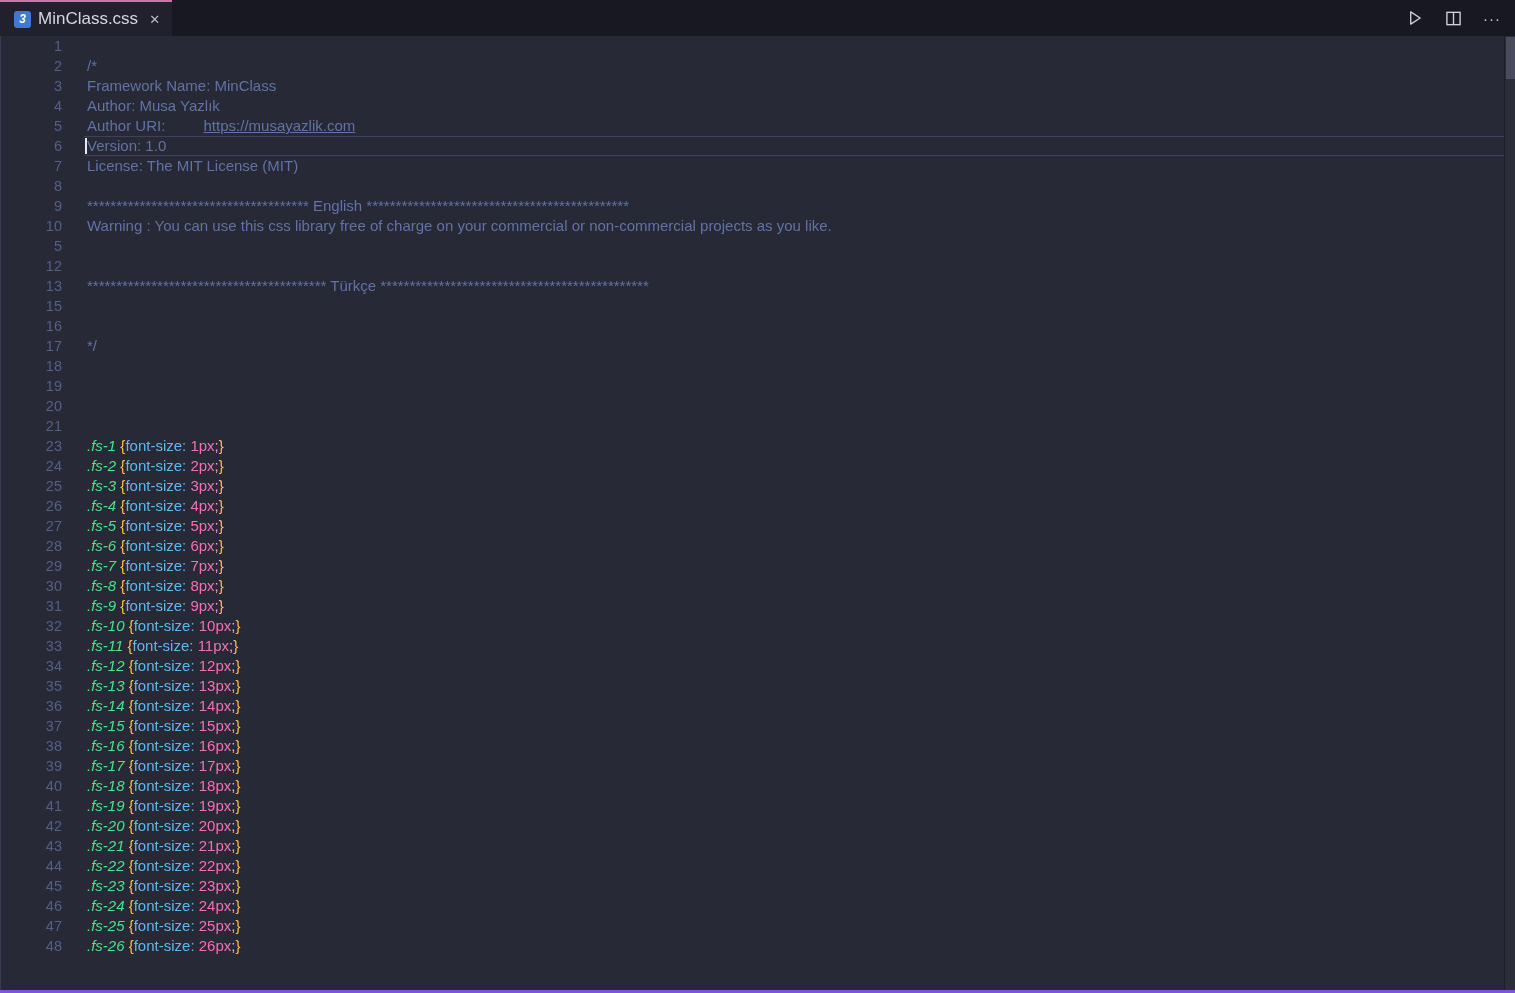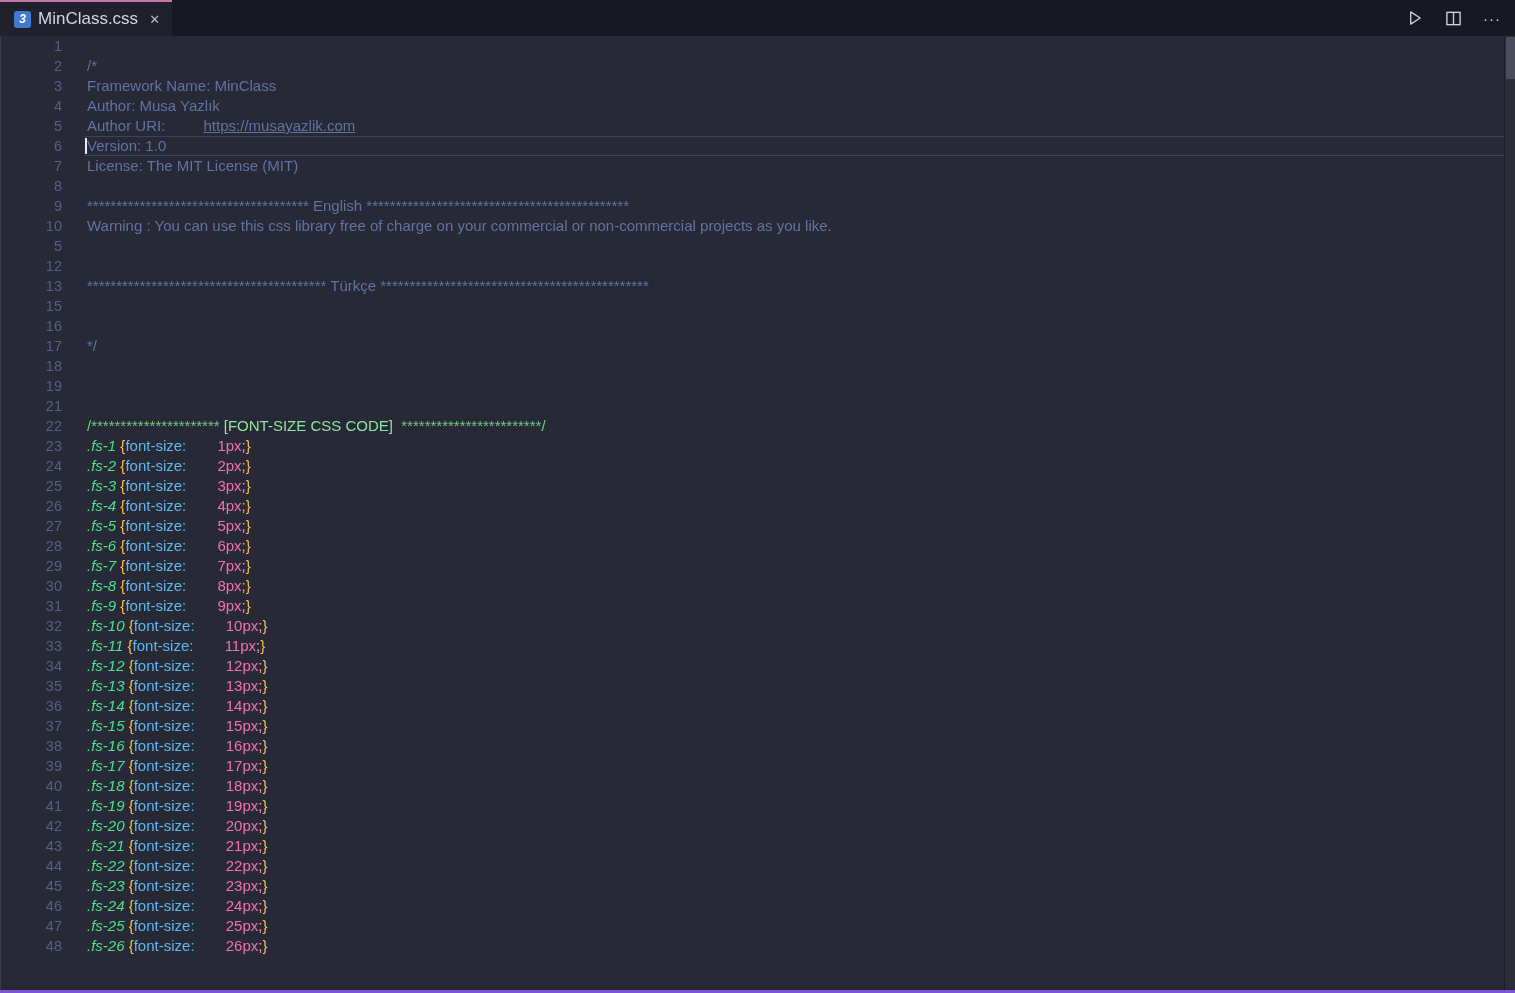--- a/index.html
+++ b/index.html
@@ -35,21 +35,21 @@
   .row.current .cursor{position:absolute;left:85px;top:2px;width:2px;height:16px;
        background:var(--cursor);}
   
   .tok-comment{color:var(--comment);}
   .tok-link{color:var(--comment);text-decoration:underline;cursor:pointer;padding-left:34px;}
   .tok-cgreen{color:var(--comment-green);}
   .tok-cgreenb{color:var(--comment-green-bright);}
   .tok-selector{color:var(--selector);font-style:italic;margin-top:33px;}
   .tok-brace{color:var(--brace);}
   .tok-prop{color:var(--property);margin-top:45px;}
-  .tok-value{color:var(--value);margin-left:27px;}
+  .tok-value{color:var(--value);}
   .tok-semi{color:var(--semi);}
   
   #scrollbar{position:absolute;top:36px;right:0;width:10px;bottom:3px;background:#2b2d39;
              border-left:1px solid #1d1e28;}
   #scrollbar-thumb{position:absolute;top:1px;left:1px;right:0;height:42px;background:#4a4c5e;}
   
   #bottom-bar{position:absolute;left:0;right:0;bottom:0;height:3px;background:var(--bottom-bar);}
 </style>
 </head>
 <body>
@@ -92,22 +92,22 @@
       <div class="row"><div class="gutter">9</div><div class="code"><span class="tok-comment">************************************** English *********************************************</span></div></div>
       <div class="row"><div class="gutter">10</div><div class="code"><span class="tok-comment">Warning : You can use this css library free of charge on your commercial or non-commercial projects as you like.</span></div></div>
       <div class="row"><div class="gutter">5</div><div class="code"></div></div>
       <div class="row"><div class="gutter">12</div><div class="code"></div></div>
       <div class="row"><div class="gutter">13</div><div class="code"><span class="tok-comment">***************************************** Türkçe **********************************************</span></div></div>
       <div class="row"><div class="gutter">15</div><div class="code"></div></div>
       <div class="row"><div class="gutter">16</div><div class="code"></div></div>
       <div class="row"><div class="gutter">17</div><div class="code"><span class="tok-comment">*/</span></div></div>
       <div class="row"><div class="gutter">18</div><div class="code"></div></div>
       <div class="row"><div class="gutter">19</div><div class="code"></div></div>
+      <div class="row"><div class="gutter">20</div><div class="code"></div></div>
       <div class="row"><div class="gutter">21</div><div class="code"></div></div>
-      <div class="row"><div class="gutter">22</div><div class="code"><span class="tok-cgreen">/**********************</span><span class="tok-cgreenb"> [FONT-SIZE CSS CODE]  </span><span class="tok-cgreen">************************/</span></div></div>
       <div class="row"><div class="gutter">23</div><div class="code"><span class="tok-selector">.fs-1</span><span class="tok-comment"> </span><span class="tok-brace">{</span><span class="tok-prop">font-size: </span><span class="tok-value">1px</span><span class="tok-semi">;</span><span class="tok-brace">}</span></div></div>
       <div class="row"><div class="gutter">24</div><div class="code"><span class="tok-selector">.fs-2</span><span class="tok-comment"> </span><span class="tok-brace">{</span><span class="tok-prop">font-size: </span><span class="tok-value">2px</span><span class="tok-semi">;</span><span class="tok-brace">}</span></div></div>
       <div class="row"><div class="gutter">25</div><div class="code"><span class="tok-selector">.fs-3</span><span class="tok-comment"> </span><span class="tok-brace">{</span><span class="tok-prop">font-size: </span><span class="tok-value">3px</span><span class="tok-semi">;</span><span class="tok-brace">}</span></div></div>
       <div class="row"><div class="gutter">26</div><div class="code"><span class="tok-selector">.fs-4</span><span class="tok-comment"> </span><span class="tok-brace">{</span><span class="tok-prop">font-size: </span><span class="tok-value">4px</span><span class="tok-semi">;</span><span class="tok-brace">}</span></div></div>
       <div class="row"><div class="gutter">27</div><div class="code"><span class="tok-selector">.fs-5</span><span class="tok-comment"> </span><span class="tok-brace">{</span><span class="tok-prop">font-size: </span><span class="tok-value">5px</span><span class="tok-semi">;</span><span class="tok-brace">}</span></div></div>
       <div class="row"><div class="gutter">28</div><div class="code"><span class="tok-selector">.fs-6</span><span class="tok-comment"> </span><span class="tok-brace">{</span><span class="tok-prop">font-size: </span><span class="tok-value">6px</span><span class="tok-semi">;</span><span class="tok-brace">}</span></div></div>
       <div class="row"><div class="gutter">29</div><div class="code"><span class="tok-selector">.fs-7</span><span class="tok-comment"> </span><span class="tok-brace">{</span><span class="tok-prop">font-size: </span><span class="tok-value">7px</span><span class="tok-semi">;</span><span class="tok-brace">}</span></div></div>
       <div class="row"><div class="gutter">30</div><div class="code"><span class="tok-selector">.fs-8</span><span class="tok-comment"> </span><span class="tok-brace">{</span><span class="tok-prop">font-size: </span><span class="tok-value">8px</span><span class="tok-semi">;</span><span class="tok-brace">}</span></div></div>
       <div class="row"><div class="gutter">31</div><div class="code"><span class="tok-selector">.fs-9</span><span class="tok-comment"> </span><span class="tok-brace">{</span><span class="tok-prop">font-size: </span><span class="tok-value">9px</span><span class="tok-semi">;</span><span class="tok-brace">}</span></div></div>
       <div class="row"><div class="gutter">32</div><div class="code"><span class="tok-selector">.fs-10</span><span class="tok-comment"> </span><span class="tok-brace">{</span><span class="tok-prop">font-size: </span><span class="tok-value">10px</span><span class="tok-semi">;</span><span class="tok-brace">}</span></div></div>

